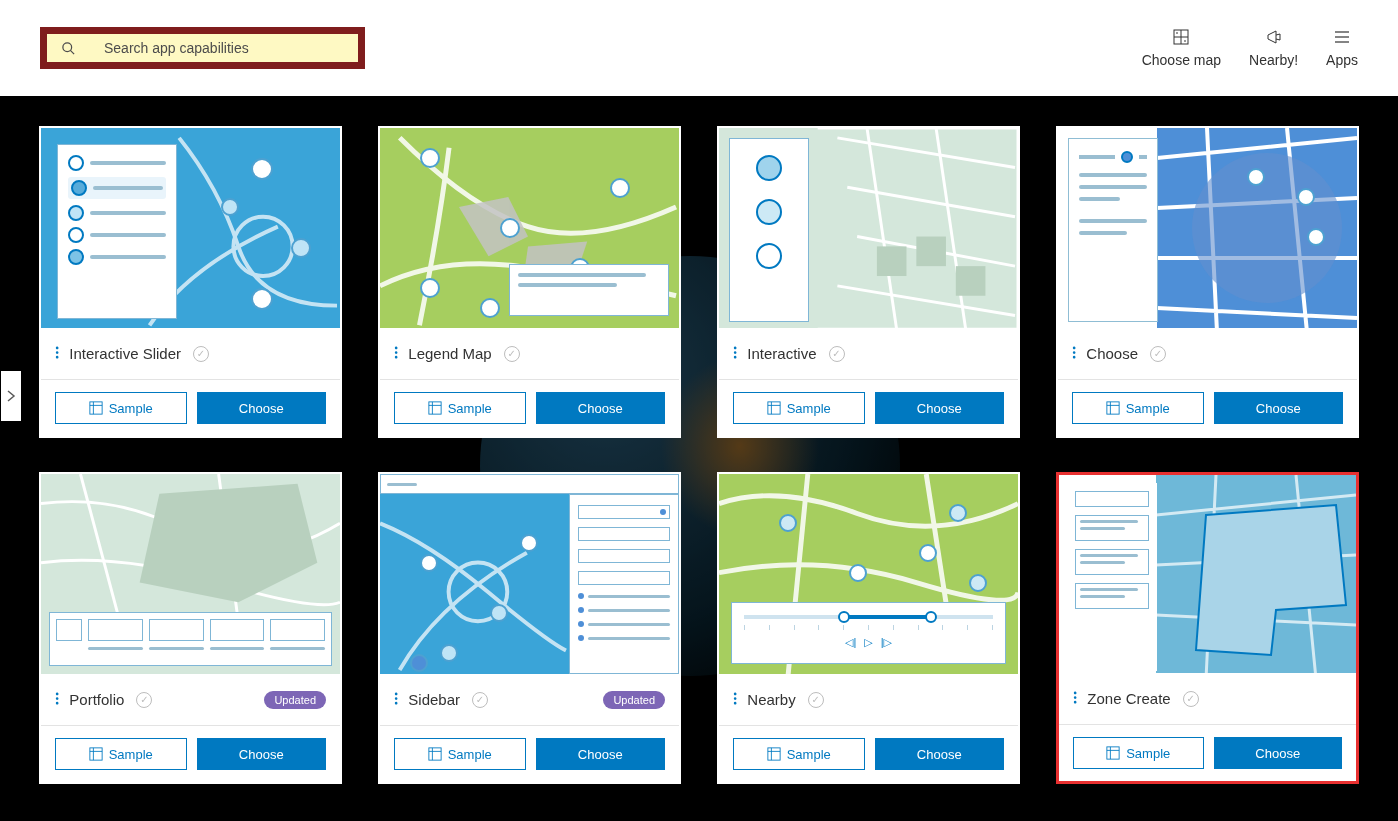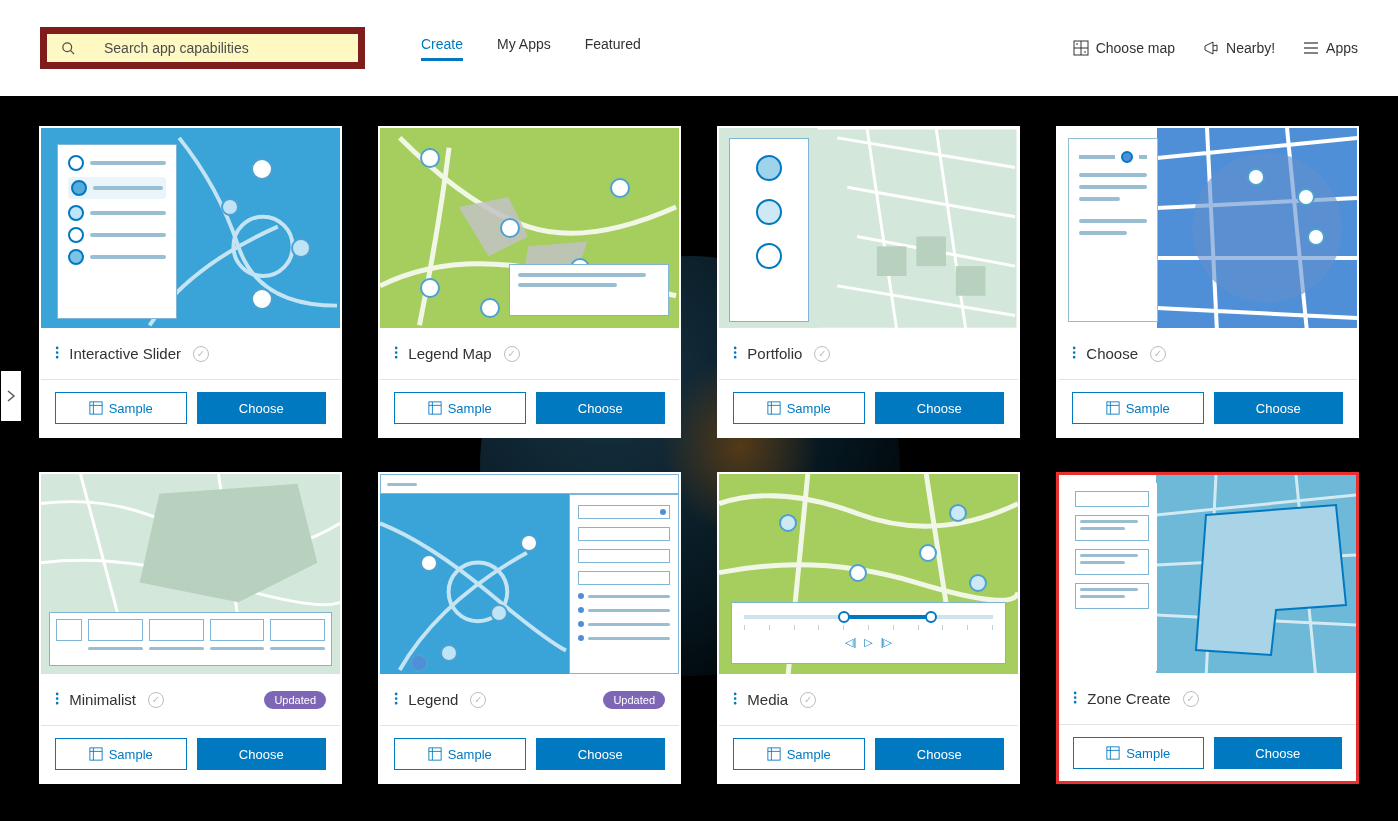--- a/index.html
+++ b/index.html
@@ -31,21 +31,21 @@
   font-size: 14px;
   color: #4c4c4c;
   outline: none;
 }
 .search-wrap input::placeholder { color: #4c4c4c; }
 .tabs { display: flex; gap: 34px; margin-left: 28px; }
 .tab { font-size: 14px; color: #323232; padding-bottom: 6px; cursor: pointer; }
 .tab.active { color: #0079c1; border-bottom: 3px solid #0079c1; font-weight: 400; }
 .spacer { flex: 1; }
 .rnav { display: flex; gap: 28px; align-items: center; }
-.rnav-item { display: flex; align-items: center; gap: 7px; font-size: 14px; cursor: pointer; }
+.rnav-item { display: flex; align-items: center; gap: 7px; font-size: 14px; cursor: pointer; flex-direction: column; }
 .rnav-item svg { flex: none; }
 
 
 .stage {
   position: relative;
   height: 725px;
   background: #000;
 }
 .earth {
   position: absolute;
@@ -156,25 +156,20 @@
 </head>
 <body>
 
 <div class="topbar">
   <div class="search-wrap">
     <svg width="15" height="15" viewBox="0 0 24 24" fill="none" stroke="#4c4c4c" stroke-width="2">
         <circle cx="10" cy="10" r="7"></circle>
         <line x1="21" y1="21" x2="15" y2="15"></line>
       </svg>
     <input placeholder="Search app capabilities" style="">
-  </div>
-  <div class="tabs">
-    <div class="tab active">Create</div>
-    <div class="tab">My Apps</div>
-    <div class="tab">Featured</div>
   </div>
   <div class="spacer"></div>
   <div class="rnav">
     <div class="rnav-item">
       <svg width="16" height="16" viewBox="0 0 16 16" fill="none" stroke="#323232" stroke-width="1">
           <rect x="1" y="1" width="14" height="14"></rect>
           <path d="M8 1v14M1 8h14"></path>
           <path d="M3 4h2M11 12h2"></path>
         </svg>
       <span>Choose map</span>
@@ -320,21 +315,21 @@
             </g>
           </svg>
         <div class="panel-left" style="top:10px;left:10px;width:80px;height:184px;padding:16px 8px;display:flex;flex-direction:column;gap:18px;align-items:center;">
           <span class="circle" style="width:26px;height:26px;background:#9fd3ec;"></span>
           <span class="circle" style="width:26px;height:26px;background:#cde9f5;"></span>
           <span class="circle" style="width:26px;height:26px;"></span>
         </div>
       </div>
       <div class="titlebar">
         <span class="dots">⁝</span>
-        <span>Portfolio</span>
+        <span>Interactive</span>
         <span class="check">✓</span>
       </div>
       <div class="btnrow">
         <div class="btn sample">
             <svg width="14" height="14" viewBox="0 0 16 16" fill="none" stroke="#0079c1" stroke-width="1">
               <rect x="1" y="1" width="14" height="14"></rect>
               <path d="M5 1v14M1 5h14"></path>
             </svg>
             <span>Sample</span>
           </div>
@@ -411,21 +406,21 @@
             <div style="flex:0 0 26px;"></div>
             <div class="line" style="flex:1;height:3px;"></div>
             <div class="line" style="flex:1;height:3px;"></div>
             <div class="line" style="flex:1;height:3px;"></div>
             <div class="line" style="flex:1;height:3px;"></div>
           </div>
         </div>
       </div>
       <div class="titlebar">
         <span class="dots">⁝</span>
-        <span>Minimalist</span>
+        <span>Portfolio</span>
         <span class="check">✓</span>
         <span class="badge">Updated</span>
       </div>
       <div class="btnrow">
         <div class="btn sample">
             <svg width="14" height="14" viewBox="0 0 16 16" fill="none" stroke="#0079c1" stroke-width="1">
               <rect x="1" y="1" width="14" height="14"></rect>
               <path d="M5 1v14M1 5h14"></path>
             </svg>
             <span>Sample</span>
@@ -475,21 +470,21 @@
               <span class="line" style="flex:1;height:3px;"></span>
             </div>
           <div style="display:flex;align-items:center;gap:4px;">
               <span class="circle" style="width:6px;height:6px;background:#4e8fd7;border:none;"></span>
               <span class="line" style="flex:1;height:3px;"></span>
             </div>
         </div>
       </div>
       <div class="titlebar">
         <span class="dots">⁝</span>
-        <span>Legend</span>
+        <span>Sidebar</span>
         <span class="check">✓</span>
         <span class="badge">Updated</span>
       </div>
       <div class="btnrow">
         <div class="btn sample">
             <svg width="14" height="14" viewBox="0 0 16 16" fill="none" stroke="#0079c1" stroke-width="1">
               <rect x="1" y="1" width="14" height="14"></rect>
               <path d="M5 1v14M1 5h14"></path>
             </svg>
             <span>Sample</span>
@@ -535,21 +530,21 @@
           </div>
           <div style="display:flex;justify-content:center;gap:8px;margin-top:6px;color:#0079c1;font-size:11px;">
             <span>◁|</span>
             <span>▷</span>
             <span>|▷</span>
           </div>
         </div>
       </div>
       <div class="titlebar">
         <span class="dots">⁝</span>
-        <span>Media</span>
+        <span>Nearby</span>
         <span class="check">✓</span>
       </div>
       <div class="btnrow">
         <div class="btn sample">
             <svg width="14" height="14" viewBox="0 0 16 16" fill="none" stroke="#0079c1" stroke-width="1">
               <rect x="1" y="1" width="14" height="14"></rect>
               <path d="M5 1v14M1 5h14"></path>
             </svg>
             <span>Sample</span>
           </div>

